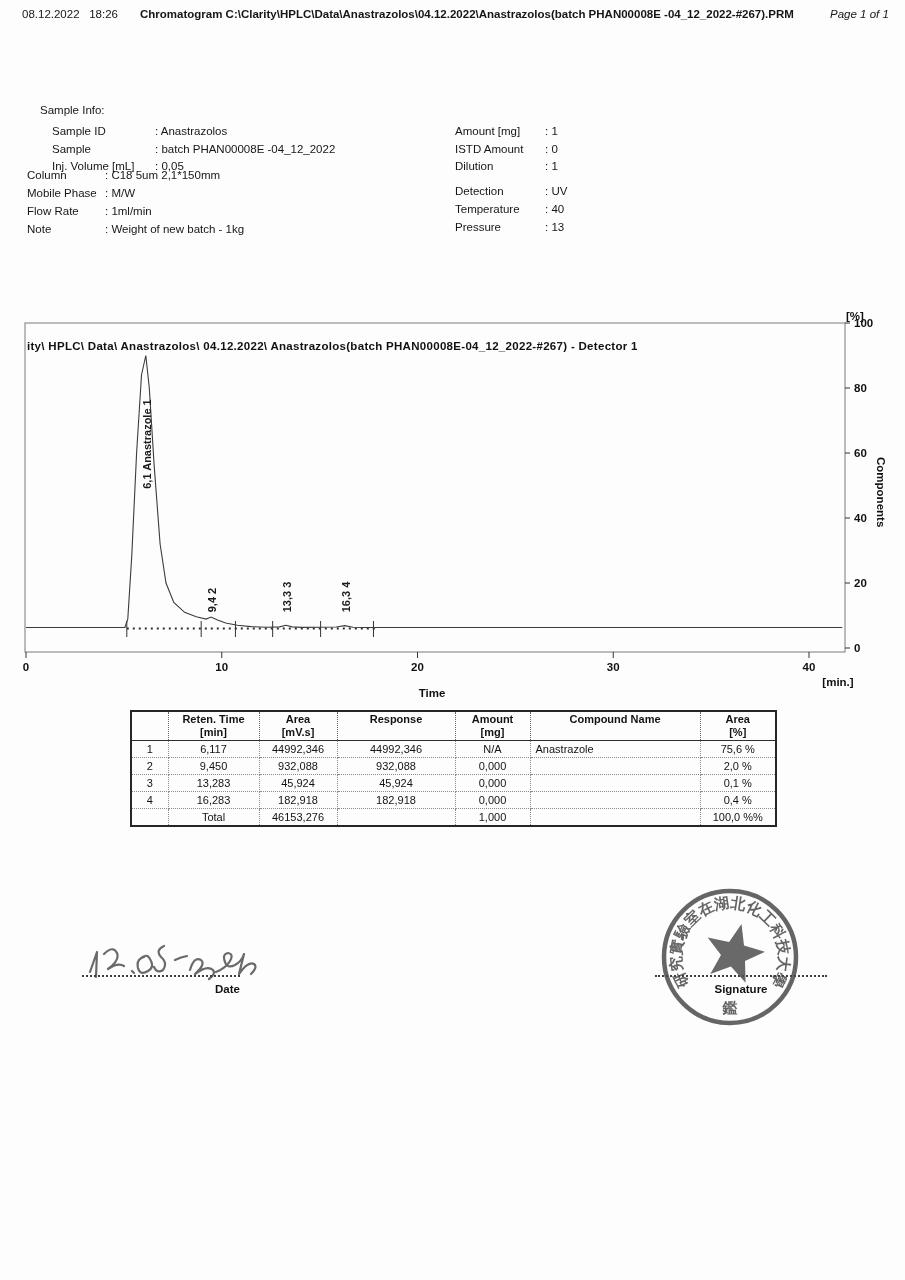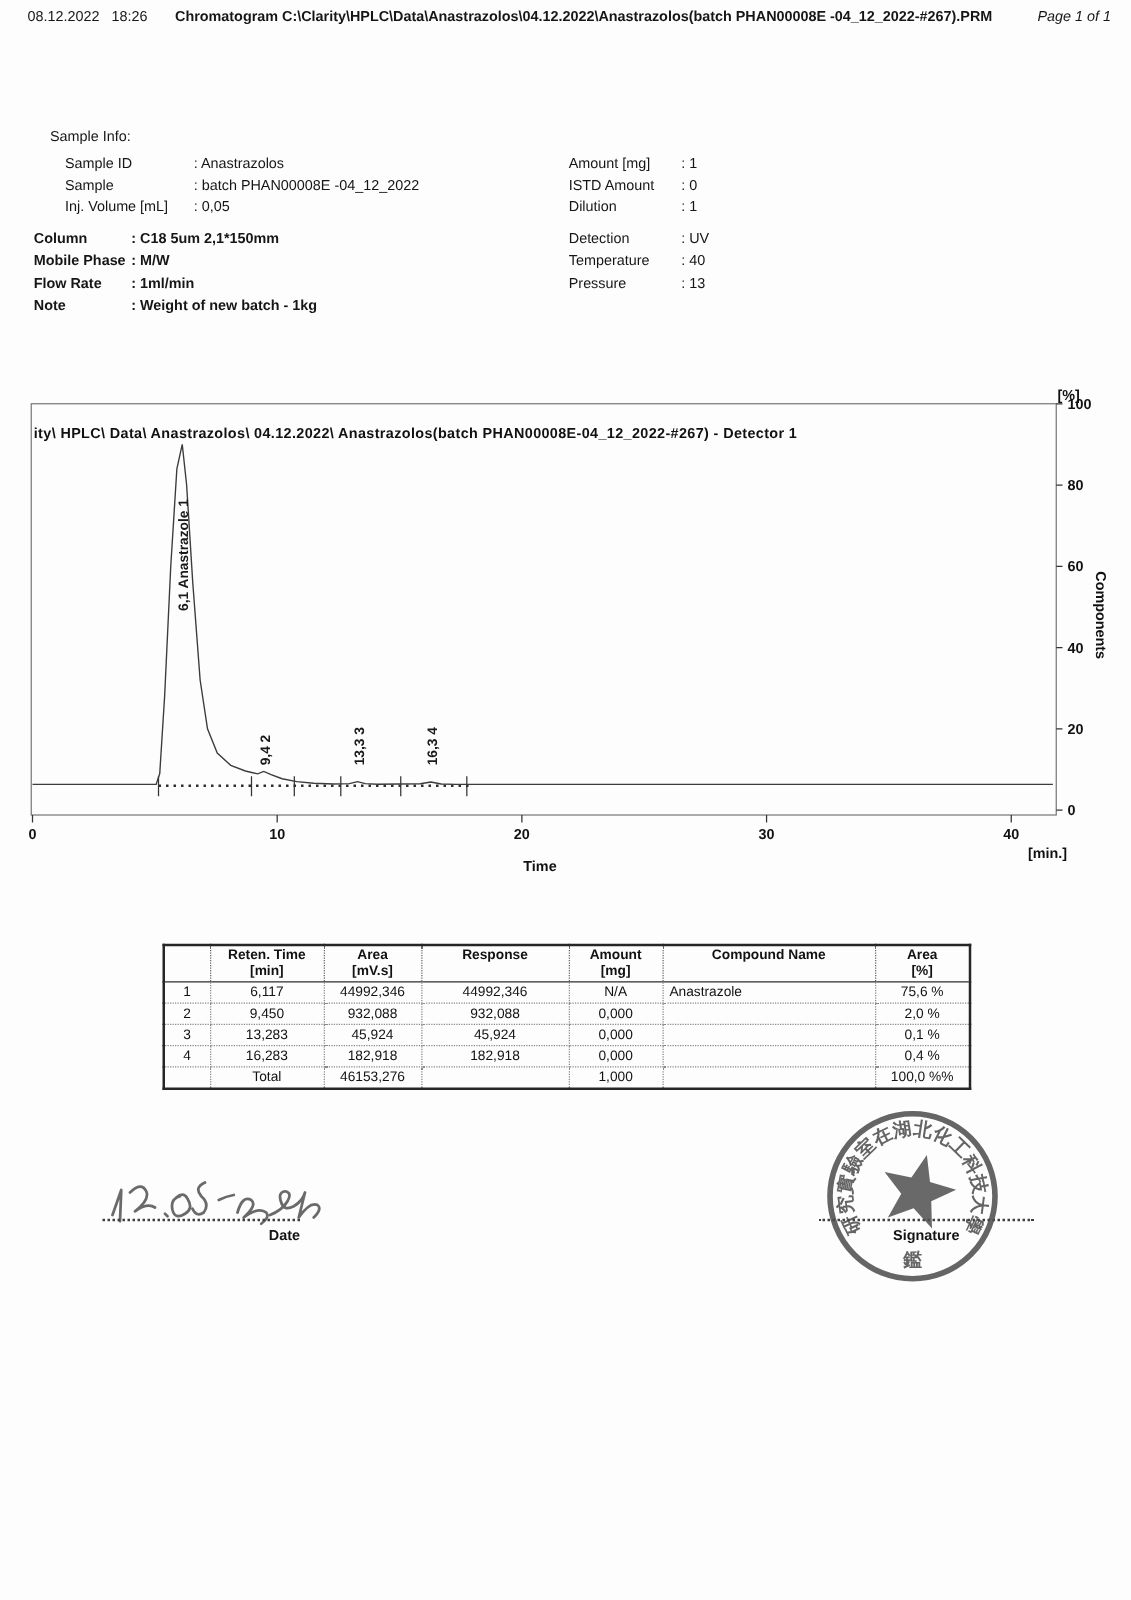--- a/index.html
+++ b/index.html
@@ -18,21 +18,21 @@
   .kv-left-method .kv-label{width:78px;}
   .kv-right .kv-label{width:90px;}
   .kv-value{white-space:pre;}
   
   .c-title{font:bold 11.5px "Liberation Sans","DejaVu Sans",sans-serif;fill:#111;letter-spacing:.3px;}
   .c-tick{font:bold 11.5px "Liberation Sans","DejaVu Sans",sans-serif;fill:#111;}
   .c-peak{font:600 11px "Liberation Sans","DejaVu Sans",sans-serif;fill:#1a1a1a;}
   
   .caption{position:absolute;left:130px;top:722px;width:645px;text-align:center;
            font-style:italic;font-weight:bold;font-size:11.5px;line-height:14px;color:#131313;}
-  table.result{position:absolute;left:130px;top:755px;width:645px;border-collapse:collapse;
+  table.result{position:absolute;left:130px;top:710px;width:645px;border-collapse:collapse;
            border:2px solid #262626;font-size:11px;color:#121212;table-layout:fixed;}
   table.result th{border:1px dotted #666;border-bottom:1.4px solid #2e2e2e;font-weight:bold;
            padding:1px 2px;line-height:13px;vertical-align:top;}
   table.result td{border:1px dotted #8a8a8a;padding:0 5px;height:16px;line-height:15px;white-space:pre;}
   .ca{text-align:center}.ra{text-align:center}.la{text-align:left}
   
   .dotline{position:absolute;height:0;border-top:2px dotted #3f3f3f;}
   .signoff-label{position:absolute;text-align:center;font-weight:bold;color:#131313;}
   
   .corner-wedge{position:absolute;right:0;top:0;width:26px;height:9px;background:#1f1f1f;
@@ -56,21 +56,21 @@
       <div class="kv-row"><span class="kv-label">Sample ID</span><span class="kv-value">: Anastrazolos</span></div>
       <div class="kv-row"><span class="kv-label">Sample</span><span class="kv-value">: batch PHAN00008E -04_12_2022</span></div>
       <div class="kv-row"><span class="kv-label">Inj. Volume [mL]</span><span class="kv-value">: 0,05</span></div>
     </div>
   <div class="kv-block kv-sample kv-right" style="left:455px;top:123px;">
       <div class="kv-row"><span class="kv-label">Amount [mg]</span><span class="kv-value">: 1</span></div>
       <div class="kv-row"><span class="kv-label">ISTD Amount</span><span class="kv-value">: 0</span></div>
       <div class="kv-row"><span class="kv-label">Dilution</span><span class="kv-value">: 1</span></div>
     </div>
 
-  <div class="kv-block kv-method kv-left-method" style="left:27px;top:182px;font-weight:bold;">
+  <div class="kv-block kv-method kv-left-method" style="left:27px;top:166px;">
       <div class="kv-row"><span class="kv-label">Column</span><span class="kv-value">: C18 5um 2,1*150mm</span></div>
       <div class="kv-row"><span class="kv-label">Mobile Phase</span><span class="kv-value">: M/W</span></div>
       <div class="kv-row"><span class="kv-label">Flow Rate</span><span class="kv-value">: 1ml/min</span></div>
       <div class="kv-row"><span class="kv-label">Note</span><span class="kv-value">: Weight of new batch - 1kg</span></div>
     </div>
   <div class="kv-block kv-method kv-right" style="left:455px;top:182px;">
       <div class="kv-row"><span class="kv-label">Detection</span><span class="kv-value">: UV</span></div>
       <div class="kv-row"><span class="kv-label">Temperature</span><span class="kv-value">: 40</span></div>
       <div class="kv-row"><span class="kv-label">Pressure</span><span class="kv-value">: 13</span></div>
     </div>

